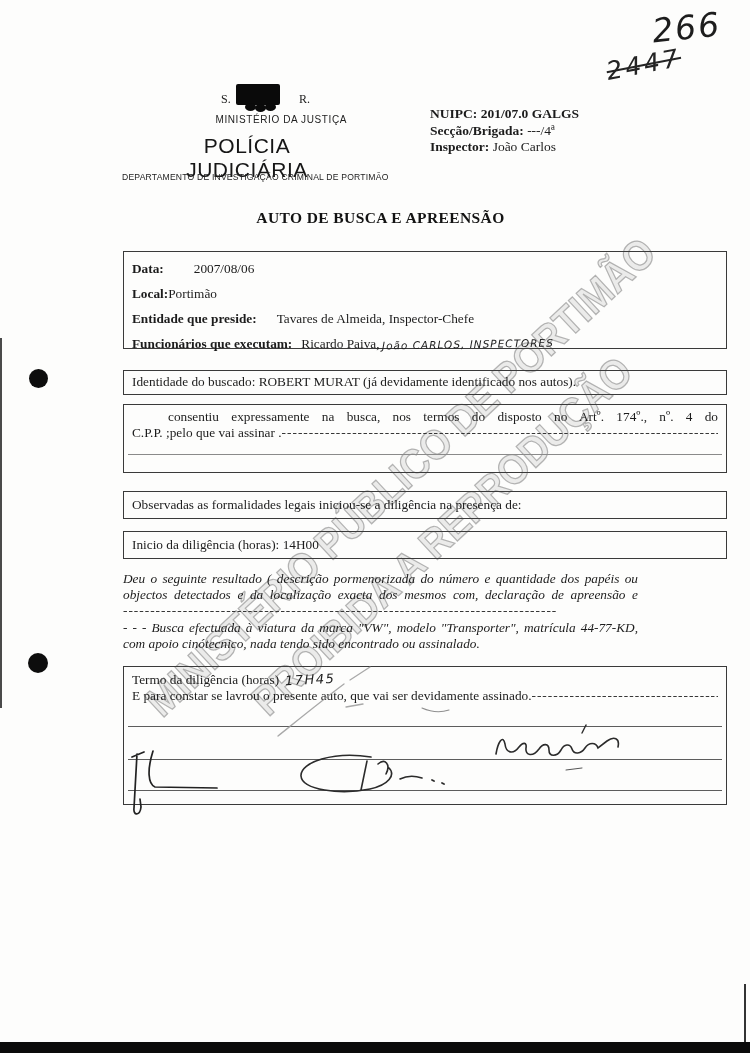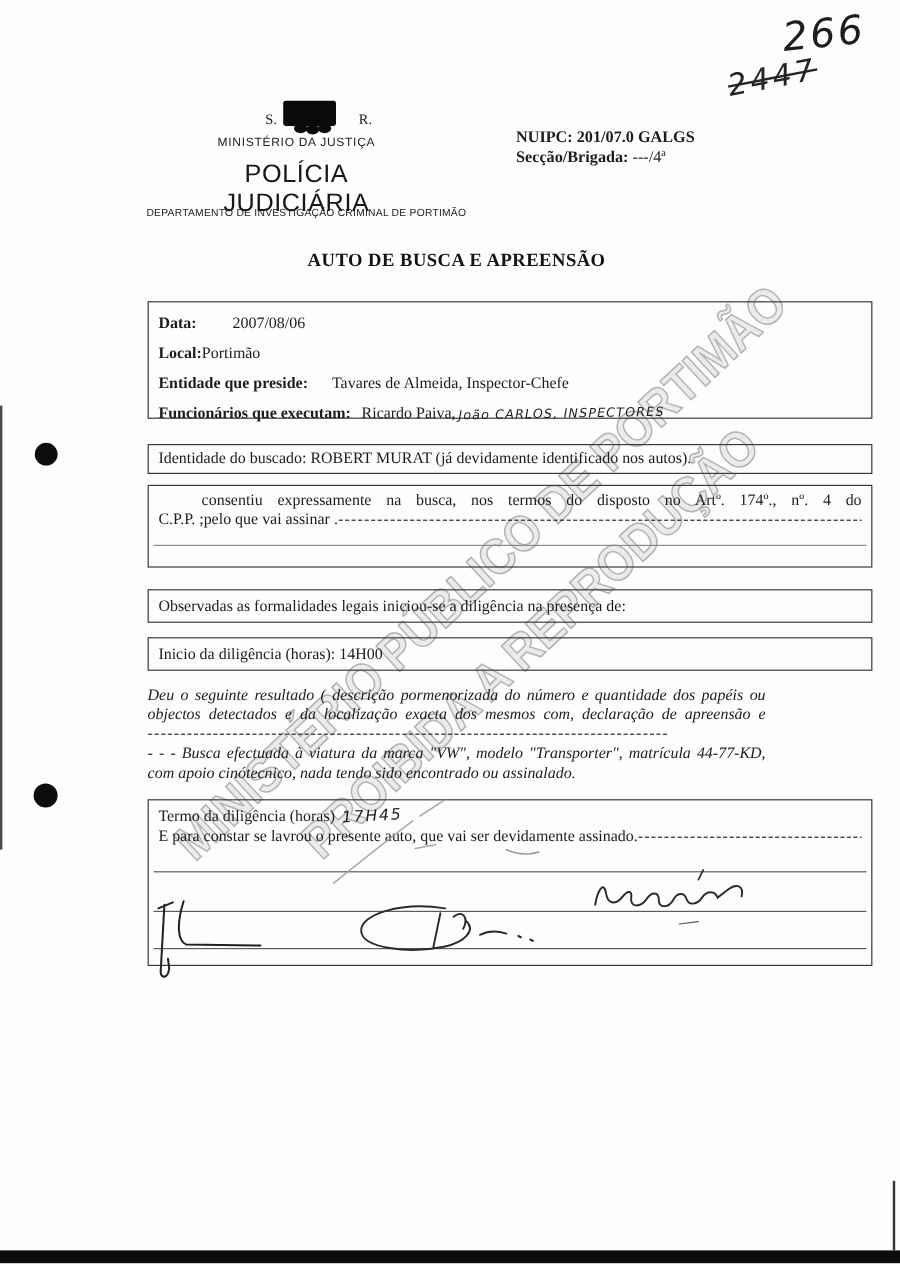--- a/index.html
+++ b/index.html
@@ -5,21 +5,21 @@
   html,body{margin:0;padding:0;background:#e8e8e8;}
   .page{position:relative;width:750px;height:1053px;background:#fdfdfc;overflow:hidden;
         font-family:"Liberation Serif","DejaVu Serif",serif;color:#1c1c1c;}
 
   
   #crest-s{position:absolute;left:221px;top:92px;font-size:12px;}
   #crest-r{position:absolute;left:299px;top:92px;font-size:12px;}
   #crest-blob{position:absolute;left:236px;top:84px;width:44px;height:21px;background:#0a0a0a;border-radius:2px;}
   #crest-scallop{position:absolute;left:245px;top:103px;width:11px;height:8px;background:#0a0a0a;border-radius:50%;
         box-shadow:10px 1px 0 #0a0a0a,20px 0 0 #0a0a0a;}
-  #ministry{position:absolute;left:147px;top:114px;width:200px;text-align:center;
+  #ministry{position:absolute;left:147px;top:114px;width:200px;text-align:right;
         font-family:"Liberation Sans","DejaVu Sans",sans-serif;font-size:10px;letter-spacing:.6px;color:#222;}
   #agency{position:absolute;left:147px;top:134px;width:200px;text-align:center;
         font-family:"Liberation Sans","DejaVu Sans",sans-serif;font-size:21px;letter-spacing:.5px;color:#161616;}
   #department{position:absolute;left:122px;top:172px;width:300px;
         font-family:"Liberation Sans","DejaVu Sans",sans-serif;font-size:8.6px;letter-spacing:.2px;color:#222;}
   #caseref{position:absolute;left:430px;top:106px;width:240px;font-size:13.5px;line-height:16.5px;}
   #caseref b{font-weight:bold;}
 
   
   .hand{font-family:"DejaVu Sans",sans-serif;font-style:italic;color:#1d1d1d;}
@@ -93,20 +93,21 @@
   <div id="crest-blob"></div>
   <div id="crest-scallop"></div>
   <span id="crest-r">R.</span>
   <div id="ministry">MINISTÉRIO DA JUSTIÇA</div>
   <div id="agency">POLÍCIA JUDICIÁRIA</div>
   <div id="department">DEPARTAMENTO DE INVESTIGAÇÃO CRIMINAL DE PORTIMÃO</div>
 
   <div id="caseref">
     <div><b>NUIPC:</b> <b>201/07.0 GALGS</b></div>
     <div><b>Secção/Brigada:</b> <span>---/4ª</span></div>
+    <div><b>Inspector:</b> <span>João Carlos</span></div>
   </div>
 
   <div id="title">AUTO DE BUSCA E APREENSÃO</div>
 
   <div id="box1" class="fbox">
     <div class="row">
       <b>Data:</b><span class="v-data">2007/08/06</span>
     </div>
     <div class="row">
       <b>Local:</b><span class="v-local">Portimão</span>

